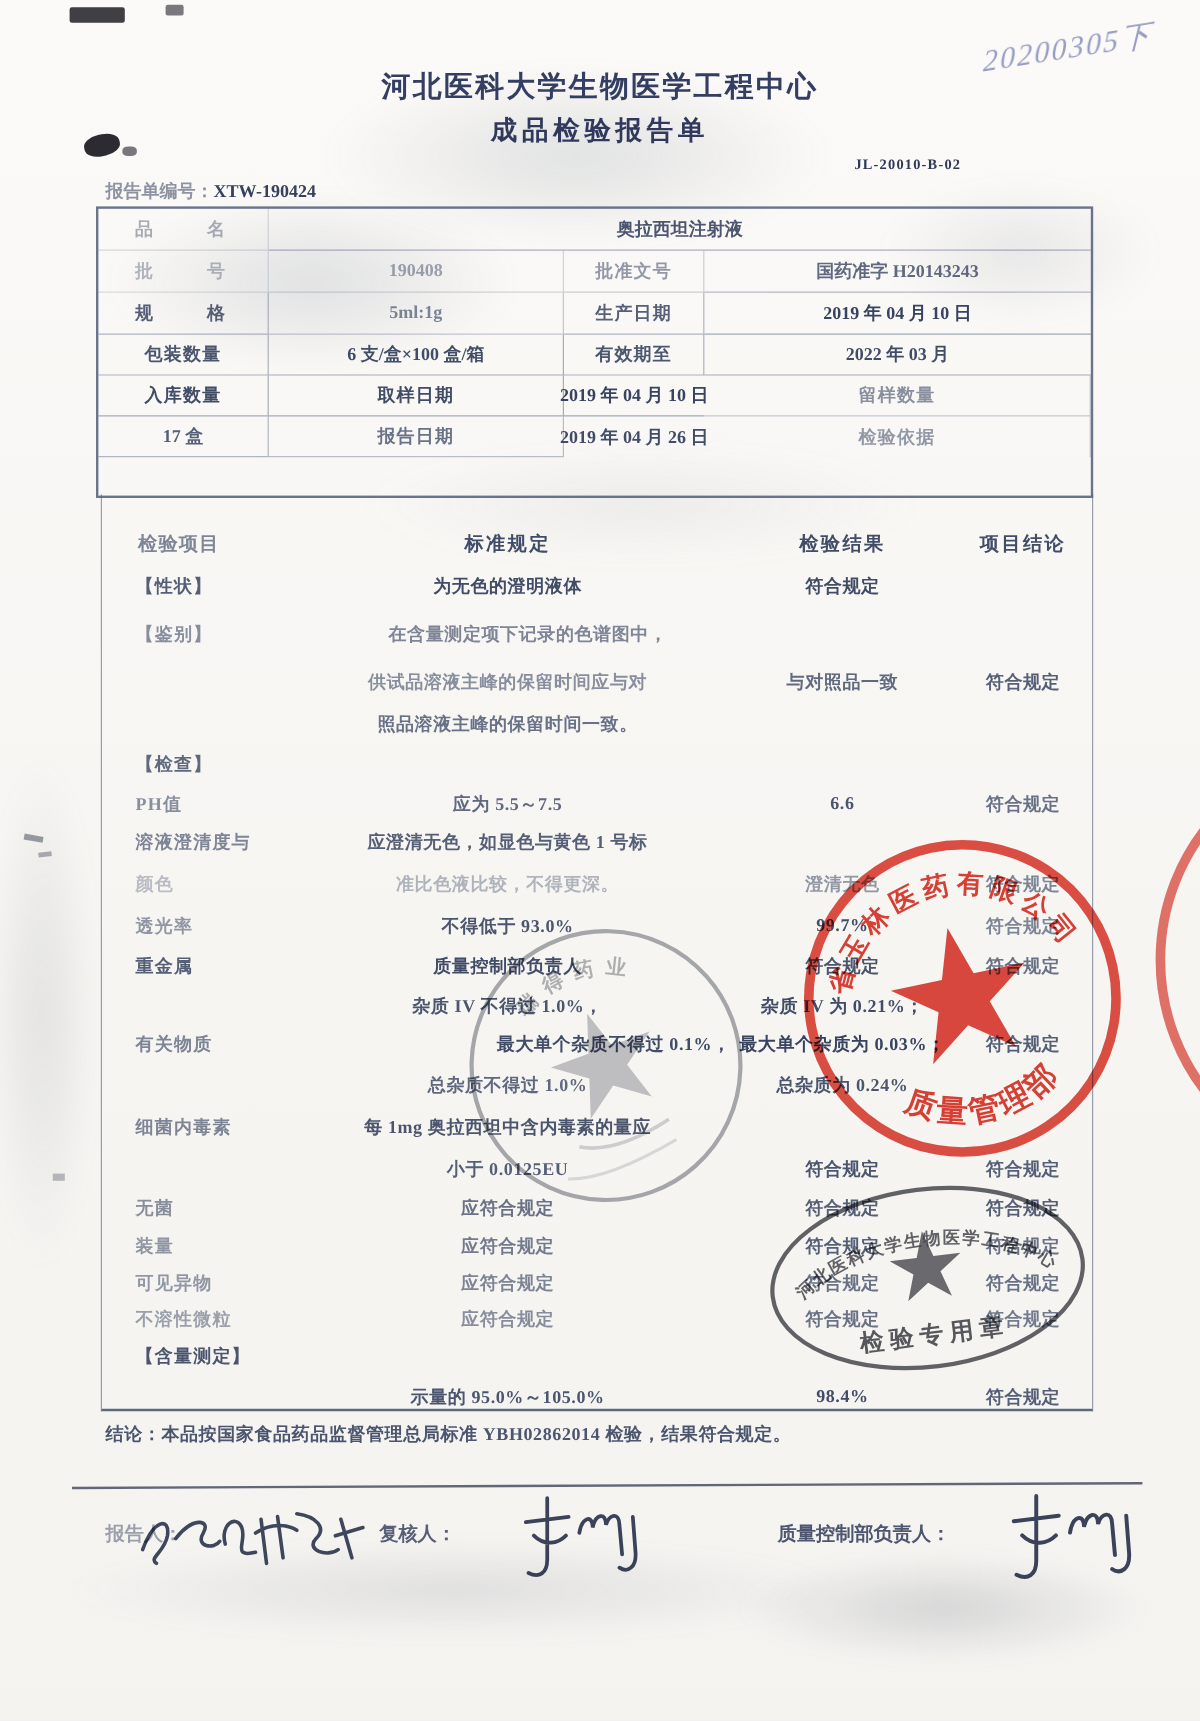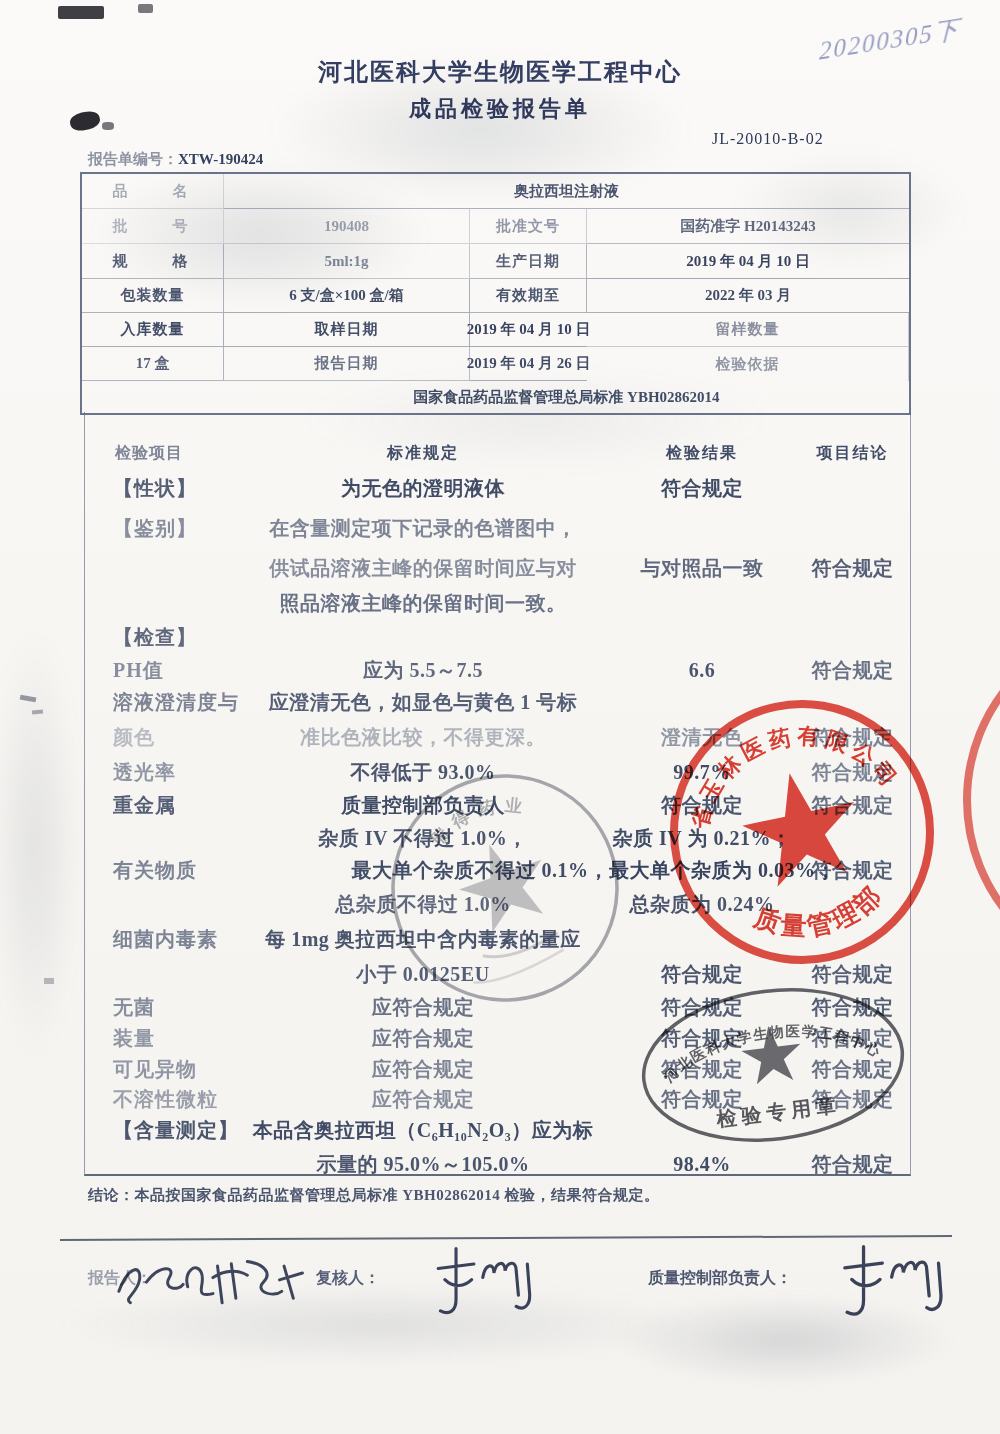--- a/index.html
+++ b/index.html
@@ -12,21 +12,21 @@
   .mark{position:absolute;pointer-events:none;}
 
   
   #hand-note{left:818px;top:20px;width:190px;font-size:25px;color:#7e87b4;opacity:.8;
              transform:rotate(-9deg) skewX(-10deg);font-style:italic;letter-spacing:2px;
              filter:blur(.3px);}
   #title{left:0;top:56px;width:100%;text-align:center;font-size:24px;font-weight:bold;
          letter-spacing:2px;color:#333e62;filter:blur(.2px);}
   #subtitle{left:0;top:94px;width:100%;text-align:center;font-size:22px;font-weight:bold;
             letter-spacing:4px;color:#30395c;}
-  #doc-code{left:712px;top:130px;font-size:16px;font-weight:normal;letter-spacing:1px;color:#2d3756;}
+  #doc-code{left:712px;top:130px;font-size:12px;font-weight:bold;letter-spacing:1px;color:#2d3756;}
   #report-no{left:88px;top:150px;font-size:15px;font-weight:bold;color:#36405f;}
   #report-no .lab{opacity:.55;}
 
   
   #info-table{left:80px;top:172px;width:827px;border:2px solid rgba(70,82,112,.8);
               display:grid;grid-template-columns:142px 246px 117px 1fr;
               grid-template-rows:35px 35px 35px 34px 34px 34px 32px;
               font-size:15px;font-weight:bold;}
   #info-table > div{display:flex;align-items:center;justify-content:center;
                     border-right:1px solid rgba(85,96,126,.55);
@@ -39,21 +39,21 @@
 
   
   #results-box{left:84px;top:412px;width:825px;height:762px;
                border-left:1px solid rgba(85,96,126,.6);
                border-right:1px solid rgba(85,96,126,.6);
                border-bottom:2px solid rgba(60,70,95,.8);}
   .r-grid{display:grid;grid-template-columns:152px 372px 186px 115px;align-items:center;}
   #r-head{margin-top:24px;font-size:16px;font-weight:bold;letter-spacing:2px;height:34px;}
   #r-head div{text-align:center;}
   #r-head .c-item{text-align:left;padding-left:30px;}
-  #rows{font-size:20px;font-weight:600;}
+  #rows{font-size:15px;font-weight:600;}
   .c-item{text-align:left;padding-left:28px;letter-spacing:1px;white-space:nowrap;}
   .c-std{text-align:center;letter-spacing:.5px;white-space:nowrap;}
   .c-res{text-align:center;letter-spacing:.5px;white-space:nowrap;}
   .c-con{text-align:center;letter-spacing:.5px;white-space:nowrap;}
 
   #conclusion{left:88px;top:1186px;width:840px;font-size:15px;font-weight:bold;
               letter-spacing:.5px;opacity:.85;}
   #bottom-rule{left:60px;top:1237px;width:892px;height:2px;background:#3c4458;opacity:.8;
                transform:rotate(-.25deg);}
 
@@ -115,37 +115,36 @@
     <div class="lab" style="opacity:.9;letter-spacing:1px">入库数量</div>
     <div class="lab" style="opacity:.9;letter-spacing:1px">取样日期</div>
     <div class="last" style="opacity:.95">2019 年 04 月 10 日</div>
 
     <div class="lab" style="opacity:.55;letter-spacing:1px">留样数量</div>
     <div style="opacity:.8">17 盒</div>
     <div class="lab" style="opacity:.7;letter-spacing:1px">报告日期</div>
     <div class="last" style="opacity:.9">2019 年 04 月 26 日</div>
 
     <div class="lab" style="opacity:.5;letter-spacing:1px">检验依据</div>
-    <div class="sp3 last" style="opacity:.9">国家食品药品监督管理总局标准 YBH02862014</div>
   </div>
 
   <div class="abs" id="results-box">
     <div class="r-grid" id="r-head">
       <div class="c-item" style="opacity:.6">检验项目</div>
       <div style="opacity:.9">标准规定</div>
       <div style="opacity:.9">检验结果</div>
       <div style="opacity:.9">项目结论</div>
     </div>
     <div id="rows">
         <div class="r-grid" style="height: 36px;">
           <div class="c-item" style="opacity: 0.8;">【性状】</div>
           <div class="c-res" style="opacity: 0.9;">为无色的澄明液体</div>
           <div class="c-con" style="opacity: 0.9;">符合规定</div>
         </div>
-        <div class="r-grid" style="height: 44px;">
+        <div class="r-grid" style="height: 44px; gap: 17px;">
           <div class="c-item" style="opacity: 0.55;">【鉴别】</div>
           <div class="c-std" style="opacity: 0.6;">在含量测定项下记录的色谱图中，</div>
           <div class="c-res" style="opacity: 0;"></div>
           <div class="c-con" style="opacity: 0;"></div>
         </div>
         <div class="r-grid" style="height: 36px;">
           <div class="c-item" style="opacity: 0;"></div>
           <div class="c-std" style="opacity: 0.55;">供试品溶液主峰的保留时间应与对</div>
           <div class="c-res" style="opacity: 0.75;">与对照品一致</div>
           <div class="c-con" style="opacity: 0.8;">符合规定</div>
@@ -241,21 +240,20 @@
           <div class="c-con" style="opacity: 0.7;">符合规定</div>
         </div>
         <div class="r-grid" style="height: 30px;">
           <div class="c-item" style="opacity: 0.45;">不溶性微粒</div>
           <div class="c-std" style="opacity: 0.55;">应符合规定</div>
           <div class="c-res" style="opacity: 0.7;">符合规定</div>
           <div class="c-con" style="opacity: 0.65;">符合规定</div>
         </div>
         <div class="r-grid" style="height: 32px;">
           <div class="c-item" style="opacity: 0.85;">【含量测定】</div>
-          <div class="c-std" style="opacity: 0.9;">本品含奥拉西坦（C₆H₁₀N₂O₃）应为标</div>
           <div class="c-res" style="opacity: 0;"></div>
           <div class="c-con" style="opacity: 0;"></div>
         </div>
         <div class="r-grid" style="height: 36px;">
           <div class="c-item" style="opacity: 0;"></div>
           <div class="c-std" style="opacity: 0.85;">示量的 95.0%～105.0%</div>
           <div class="c-res" style="opacity: 0.9;">98.4%</div>
           <div class="c-con" style="opacity: 0.8;">符合规定</div>
         </div>
       </div>

